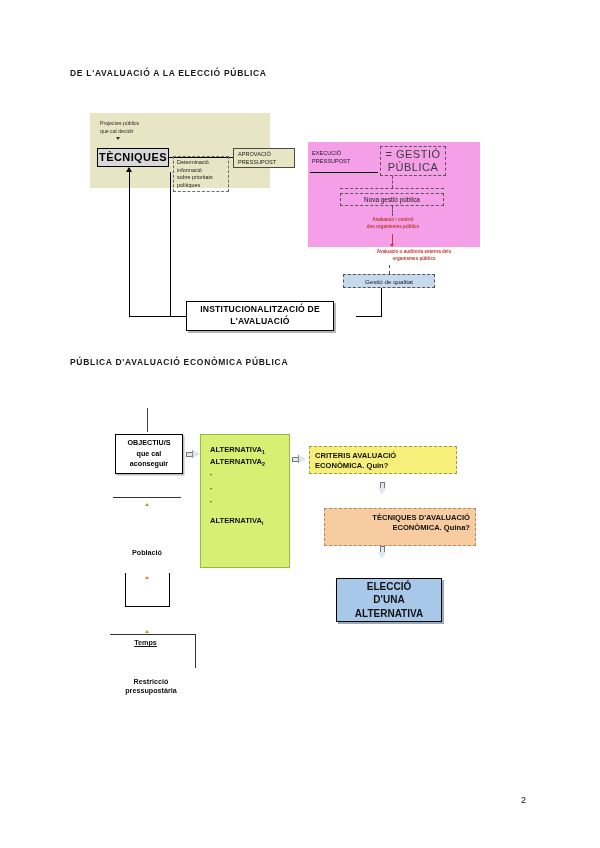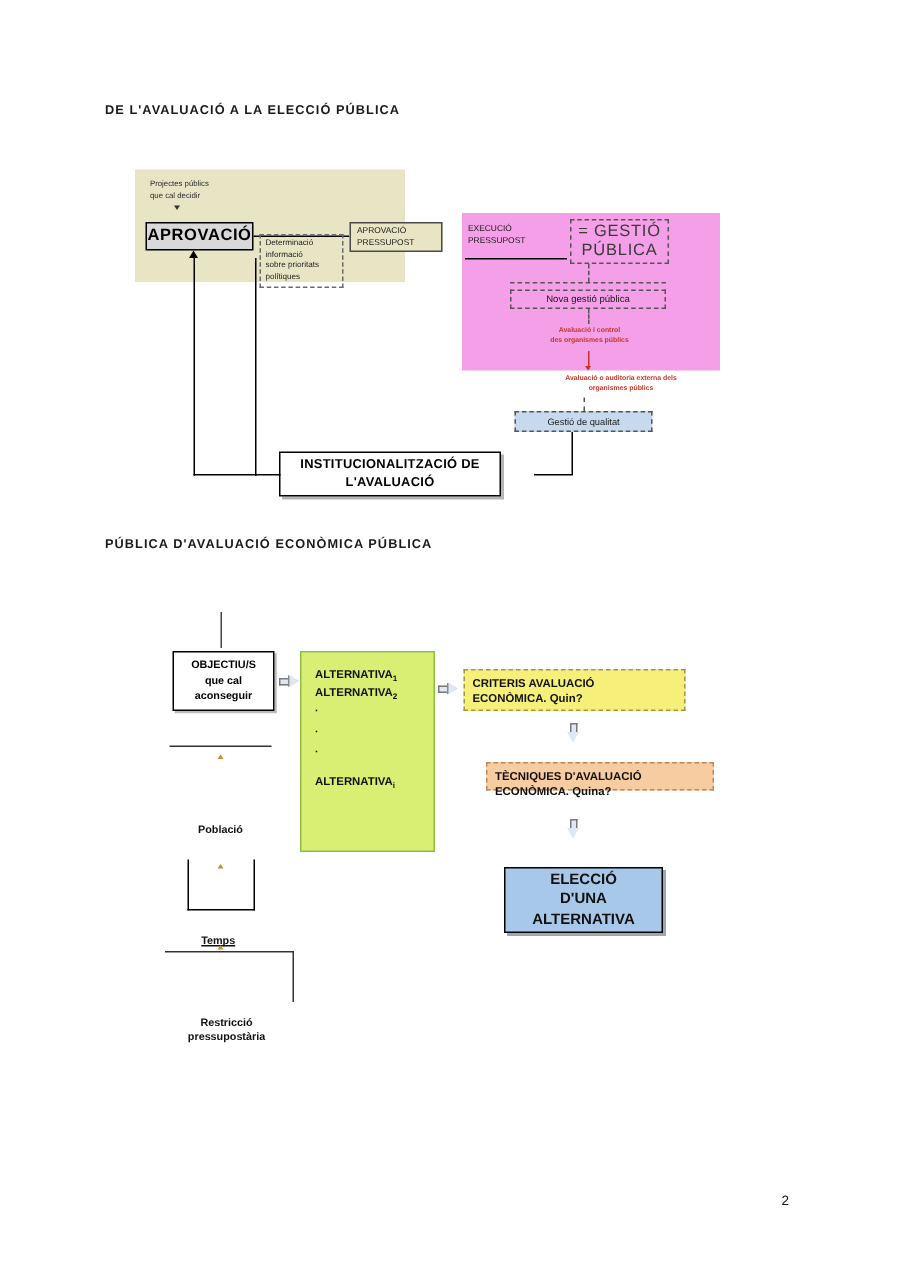--- a/index.html
+++ b/index.html
@@ -376,21 +376,21 @@
 
   <div class="abs beige-panel" style="left:90px; top:113px; width:180px; height:75px;"></div>
 
   <div class="abs small-label" style="left:100px; top:120px; width:80px;">Projectes públics
 que cal decidir</div>
 
   <div class="abs" style="left:116px; top:137px;">
     <div class="arrow-down-sm"></div>
   </div>
 
-  <div class="abs box avaluacio-box" style="left:97px; top:148px; width:72px; height:19px;">APROVACIÓ</div>
+  <div class="abs box avaluacio-box" style="left:97px; top:148px; width:72px; height:19px;">TÈCNIQUES</div>
 
   <div class="abs hline" style="left:169px; top:157px; width:64px;"></div>
 
   <div class="abs dashed-box" style="left:173px; top:156px; width:56px; height:36px;">Determinació
 informació
 sobre prioritats
 polítiques</div>
 
   <div class="abs aprov-box" style="left:233px; top:148px; width:62px; height:20px;">APROVACIÓ
 PRESSUPOST</div>
@@ -474,21 +474,21 @@
   </div>
 
   <div class="abs criteris-box" style="left:309px; top:446px; width:148px; height:28px;">CRITERIS AVALUACIÓ
 ECONÒMICA. Quin?</div>
 
   <div class="block-arrow-dn" style="left:378px; top:482px;">
     <div class="shaft"></div>
     <div class="head"></div>
   </div>
 
-  <div class="abs tecniques-box" style="left:324px; top:508px; width:152px; height:19px;">TÈCNIQUES D'AVALUACIÓ
+  <div class="abs tecniques-box" style="left:324px; top:508px; width:152px; height:38px;text-align:right;">TÈCNIQUES D'AVALUACIÓ
 ECONÒMICA. Quina?</div>
 
   <div class="block-arrow-dn" style="left:378px; top:546px;">
     <div class="shaft"></div>
     <div class="head"></div>
   </div>
 
   <div class="abs eleccio-box" style="left:336px; top:578px; width:106px; height:44px;">ELECCIÓ
 D'UNA
 ALTERNATIVA</div>
@@ -496,21 +496,21 @@
   <div class="abs bracket-top" style="left:113px; top:497px; width:68px;"></div>
   <div class="abs" style="left:145px; top:503px;">
     <div class="arrow-up-orange"></div>
   </div>
   <div class="abs mini-label" style="left:113px; top:510px; width:68px;">Població</div>
 
   <div class="abs temps-box" style="left:125px; top:573px; width:45px; height:34px;"></div>
   <div class="abs" style="left:145px; top:576px;">
     <div class="arrow-up-orange"></div>
   </div>
-  <div class="abs mini-label" style="left:125px; top:584px; width:41px;text-decoration:underline;">Temps</div>
+  <div class="abs mini-label" style="left:125px; top:600px; width:41px;text-decoration:underline;">Temps</div>
 
   <div class="abs restr-bracket" style="left:110px; top:634px; width:86px; height:34px;"></div>
   <div class="abs" style="left:145px; top:630px;">
     <div class="arrow-up-orange"></div>
   </div>
   <div class="abs mini-label" style="left:108px; top:639px; width:86px;">Restricció
 pressupostària</div>
 
   <div class="page-number" style="left:521px; top:795px;">2</div>
 

